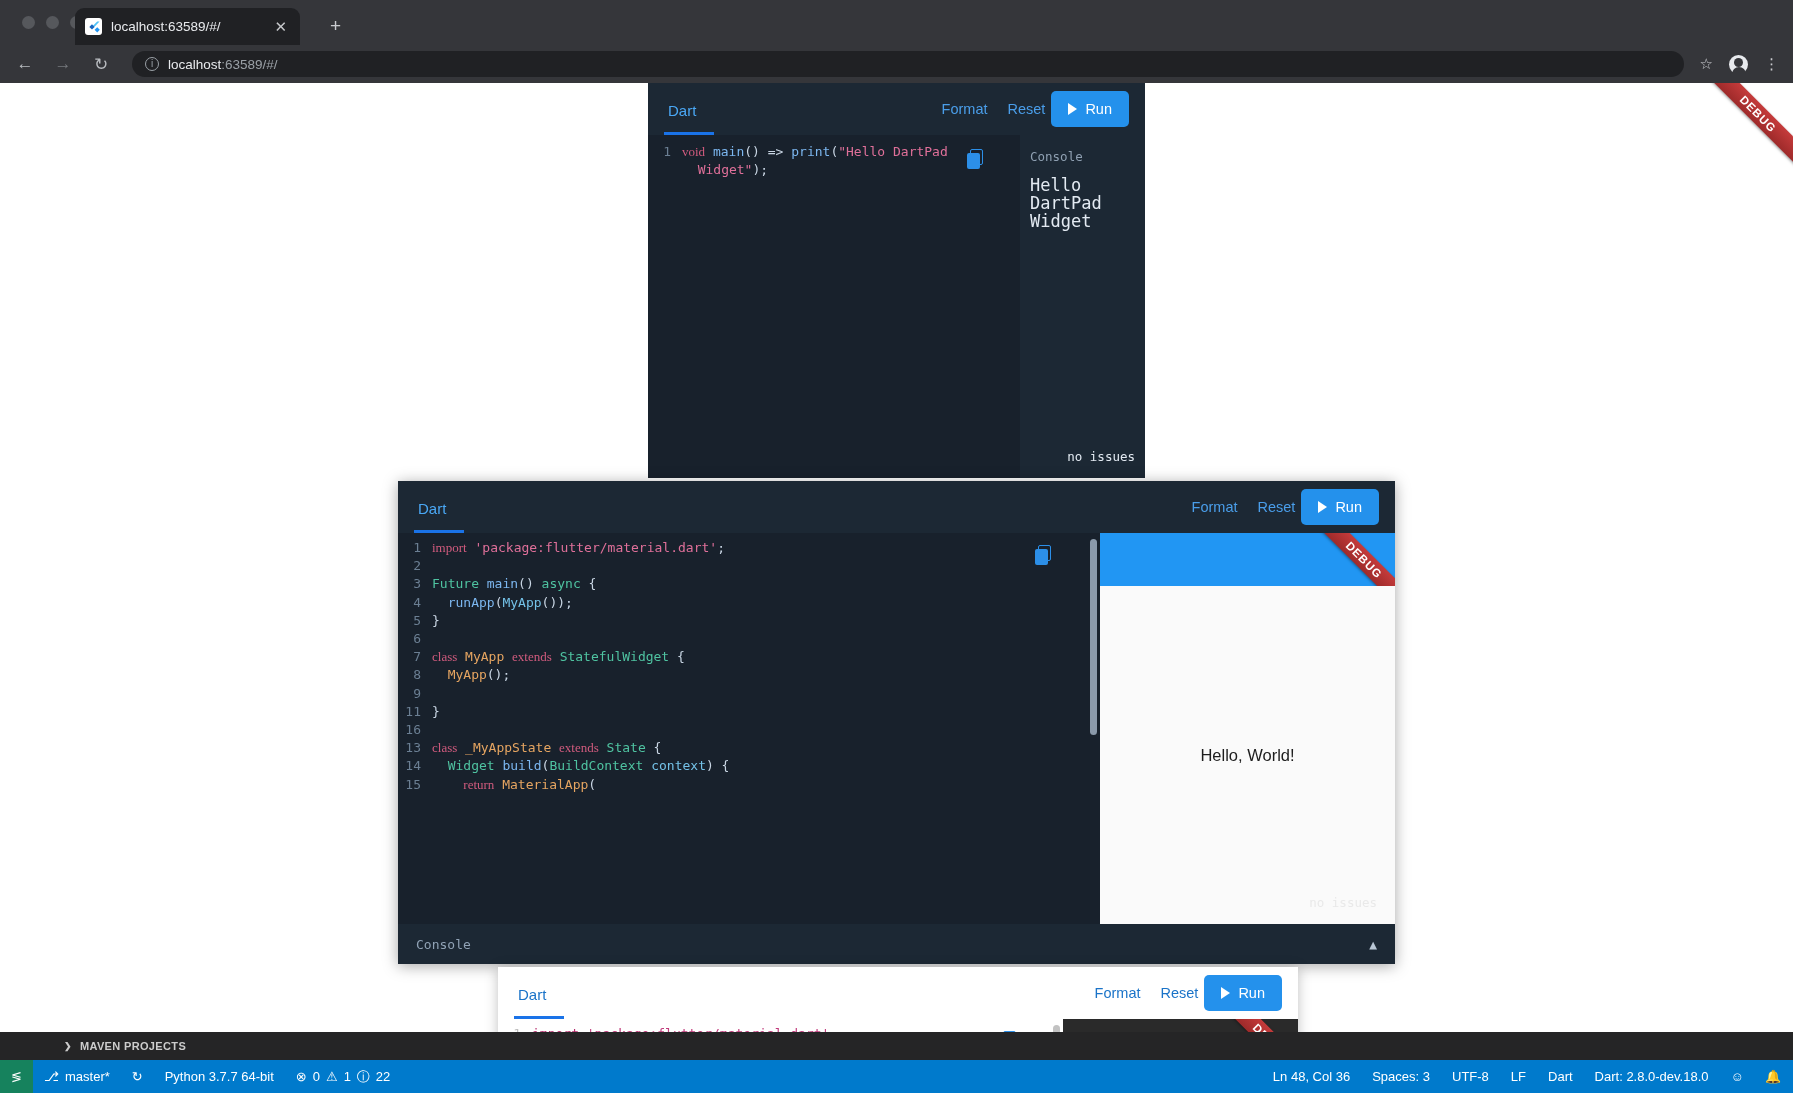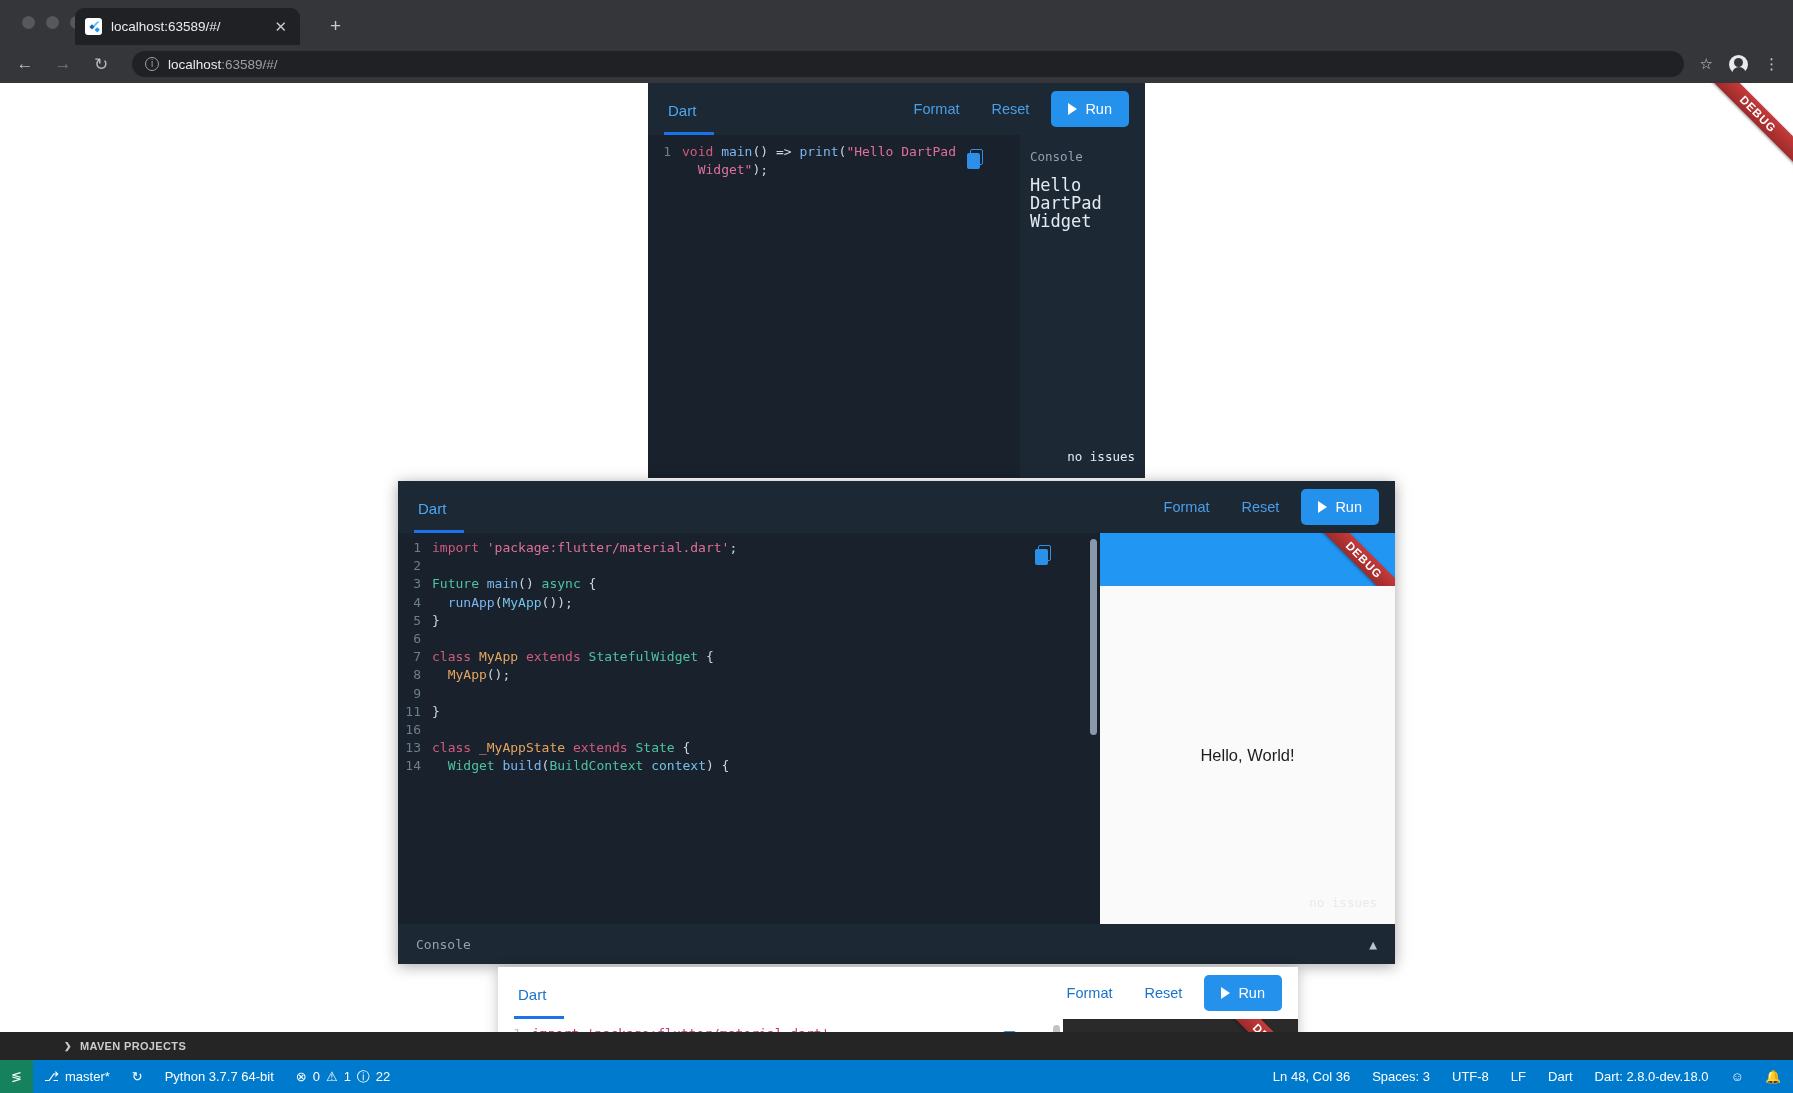--- a/index.html
+++ b/index.html
@@ -68,44 +68,44 @@
   
   .dartpad { position:absolute; display:flex; flex-direction:column; overflow:hidden; }
   .dp-dark { background:#1c2834; }
   .dp-light { background:#ffffff; }
   .dp-header { display:flex; align-items:center; height:52px; padding:0 16px; flex:0 0 auto; position:relative;}
   .dp-tab { font-size:15px; padding:0 4px; position:relative; height:52px; line-height:56px;}
   .dp-dark .dp-tab { color:#4aa8f5; }
   .dp-light .dp-tab { color:#1a73c8; }
   .dp-tab-underline { position:absolute; left:16px; bottom:0; width:50px; height:3px; background:#1a73e8; }
   .dp-spacer { flex:1 1 auto; }
-  .dp-action { font-size:14.5px; margin-left:32px; }
+  .dp-action { font-size:14.5px; margin-left:20px; }
   .dp-dark .dp-action { color:#4a9eea; }
   .dp-light .dp-action { color:#1a73c8; }
   .dp-run {
-    margin-left:22px; background:#2491ec; color:#fff; border-radius:5px;
+    margin-left:6px; background:#2491ec; color:#fff; border-radius:5px;
     height:36px; padding:0 17px; display:flex; align-items:center; gap:8px;
     font-size:14.5px;
   }
   .play { width:0;height:0;border-left:9px solid #fff;border-top:6px solid transparent;border-bottom:6px solid transparent;}
 
   .dp-body { flex:1 1 auto; display:flex; min-height:0; position:relative; }
   .dp-editor { position:relative; overflow:hidden; flex:1 1 auto;
     font-family:"DejaVu Sans Mono", monospace; font-size:13px; line-height:18.2px; }
   .dp-dark .dp-editor { background:#18212c; }
   .dp-light .dp-editor { background:#ffffff; }
   .code-line { display:flex; white-space:pre; }
   .ln { width:34px; text-align:right; padding-right:11px; flex:0 0 auto; user-select:none; }
   .dp-dark .ln { color:#6b7f93; }
   .dp-light .ln { color:#bdbdbd; }
   .dp-dark .code { color:#d6e2ef; }
   .dp-light .code { color:#3a3a3a; }
 
   
-  .dp-dark .k-kw{color:#d15b7e;} .dp-dark .k-str{color:#e0709a;}
+  .dp-dark .k-kw{color:#d15b7e;font-family:Liberation Serif, serif;} .dp-dark .k-str{color:#e0709a;}
   .dp-dark .k-type{color:#4fc3a1;} .dp-dark .k-fn{color:#7cb7f0;}
   .dp-dark .k-id{color:#e6a561;} .dp-dark .k-p{color:#c9d6e4;}
   .dp-dark .k-var{color:#74c2e8;}
   
   .dp-light .k-kw{color:#b52b6b;} .dp-light .k-str{color:#c0397a;}
   .dp-light .k-type{color:#2e9e7a;} .dp-light .k-fn{color:#3a6fc4;} .dp-light .k-p{color:#444;}
   .dp-light .k-var{color:#2b8bb5;}
 
   .copy-icon { position:absolute; right:34px; top:14px; width:19px; height:22px; }
   .copy-icon .back { position:absolute; left:3px; top:0; width:13px; height:16px;
@@ -254,20 +254,21 @@
               <div class="code-line"><span class="ln">4</span><span class="code"><span class="k-p">  </span><span class="k-fn">runApp</span><span class="k-p">(</span><span class="k-var">MyApp</span><span class="k-p">());</span></span></div>
               <div class="code-line"><span class="ln">5</span><span class="code"><span class="k-p">}</span></span></div>
               <div class="code-line"><span class="ln">6</span><span class="code"></span></div>
               <div class="code-line"><span class="ln">7</span><span class="code"><span class="k-kw">class</span><span class="k-p"> </span><span class="k-id">MyApp</span><span class="k-p"> </span><span class="k-kw">extends</span><span class="k-p"> </span><span class="k-type">StatefulWidget</span><span class="k-p"> {</span></span></div>
               <div class="code-line"><span class="ln">8</span><span class="code"><span class="k-p">  </span><span class="k-id">MyApp</span><span class="k-p">();</span></span></div>
               <div class="code-line"><span class="ln">9</span><span class="code"></span></div>
               <div class="code-line"><span class="ln">11</span><span class="code"><span class="k-p">}</span></span></div>
               <div class="code-line"><span class="ln">16</span><span class="code"></span></div>
               <div class="code-line"><span class="ln">13</span><span class="code"><span class="k-kw">class</span><span class="k-p"> </span><span class="k-id">_MyAppState</span><span class="k-p"> </span><span class="k-kw">extends</span><span class="k-p"> </span><span class="k-type">State</span><span class="k-p"> {</span></span></div>
               <div class="code-line"><span class="ln">14</span><span class="code"><span class="k-p">  </span><span class="k-type">Widget</span><span class="k-p"> </span><span class="k-fn">build</span><span class="k-p">(</span><span class="k-type">BuildContext</span><span class="k-p"> </span><span class="k-var">context</span><span class="k-p">) {</span></span></div>
+              <div class="code-line"><span class="ln">15</span><span class="code"><span class="k-p">    </span><span class="k-kw">return</span><span class="k-p"> </span><span class="k-id">MaterialApp</span><span class="k-p">(</span></span></div>
             </div>
           <div class="copy-icon" style="right:46px; top:12px;">
             <span class="back"></span>
               <span class="front"></span>
           </div>
           <div class="vscroll" style="top:6px; height:196px;"></div>
         </div>
         <div class="dp-preview" style="width:295px;">
           <div class="prev-appbar"></div>
           <div class="debug-banner" style="right:-44px; top:18px;">DEBUG</div>

